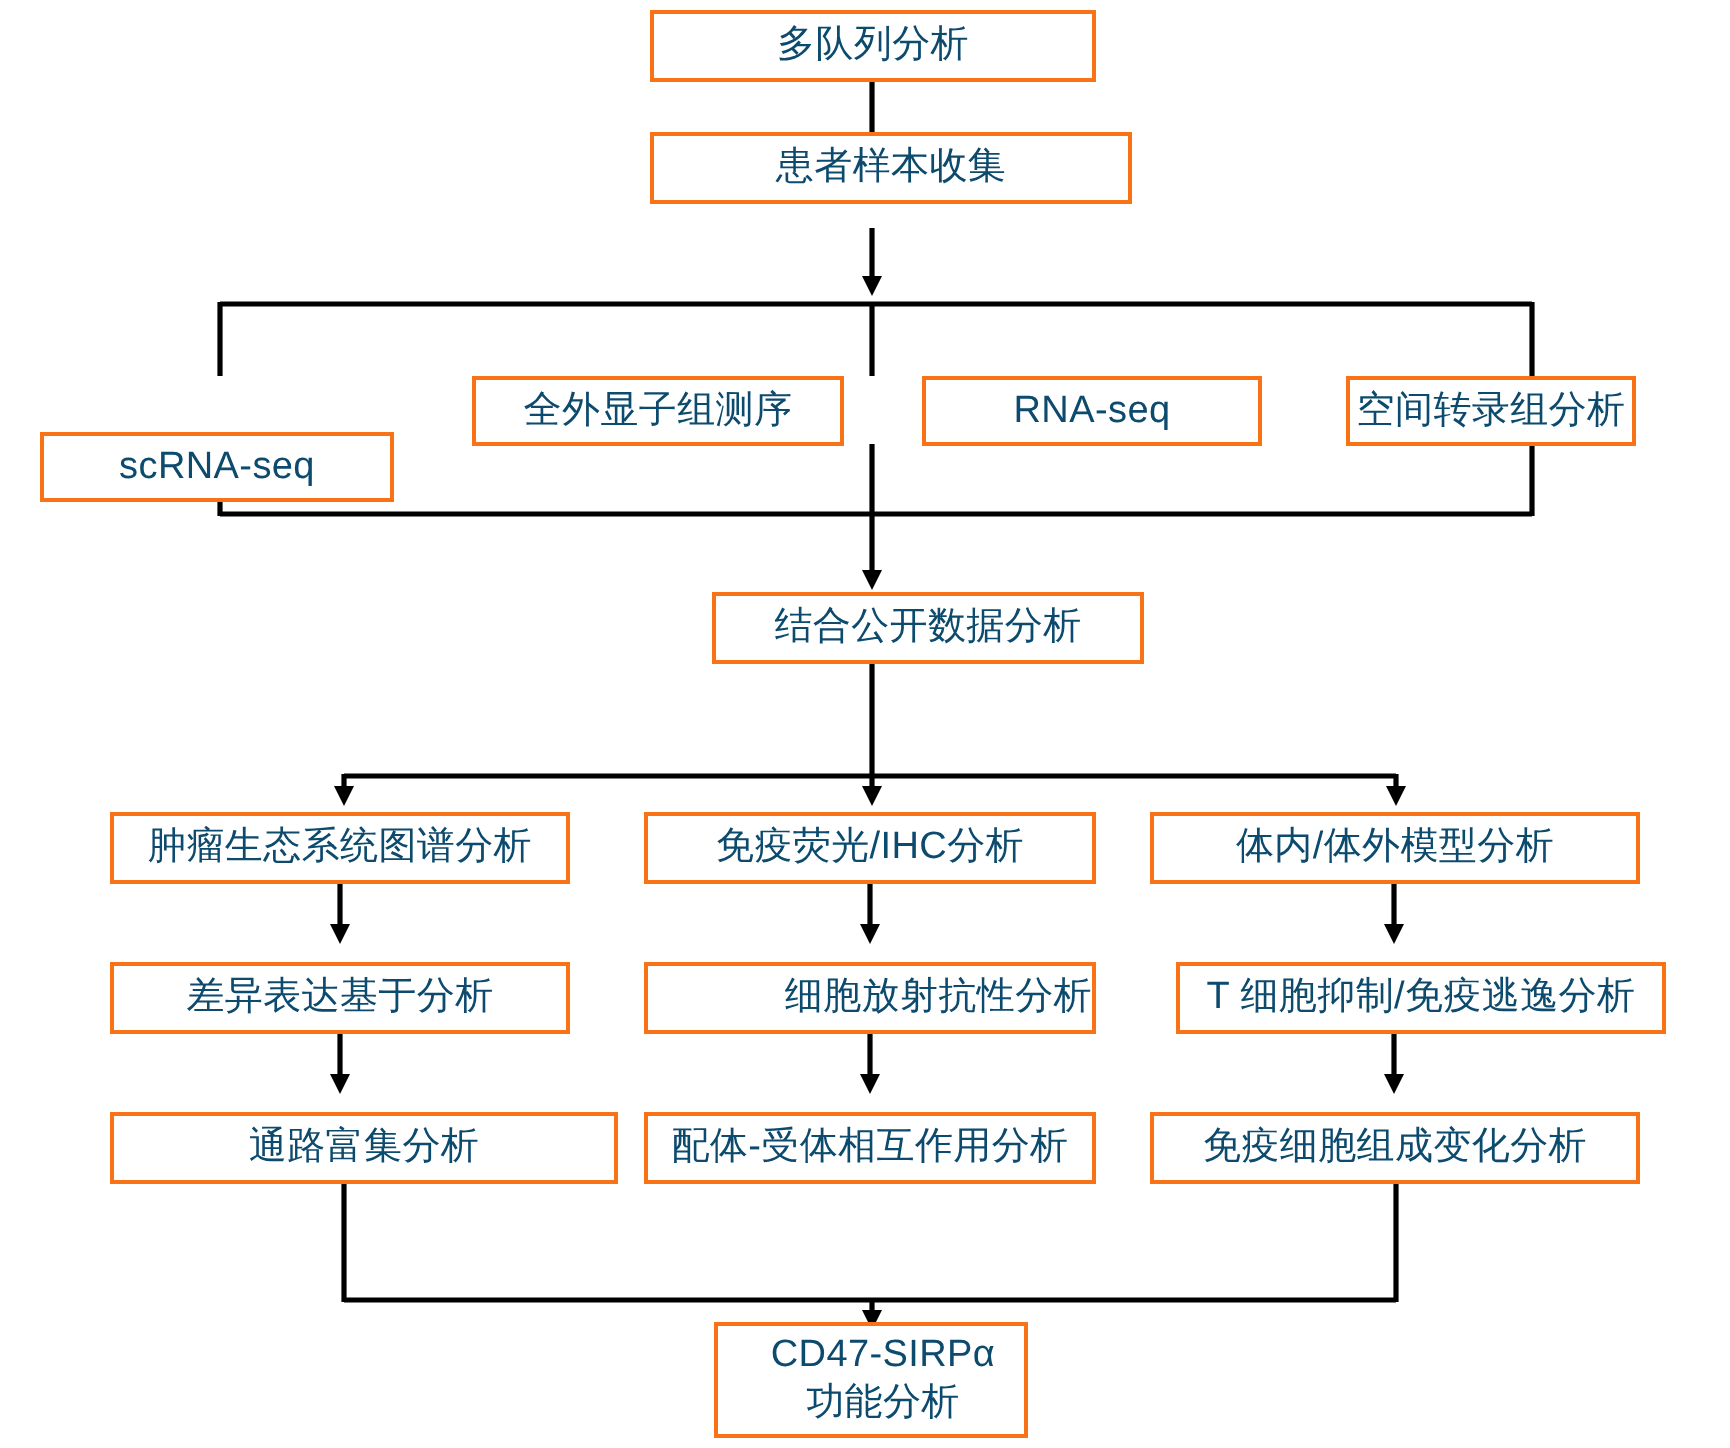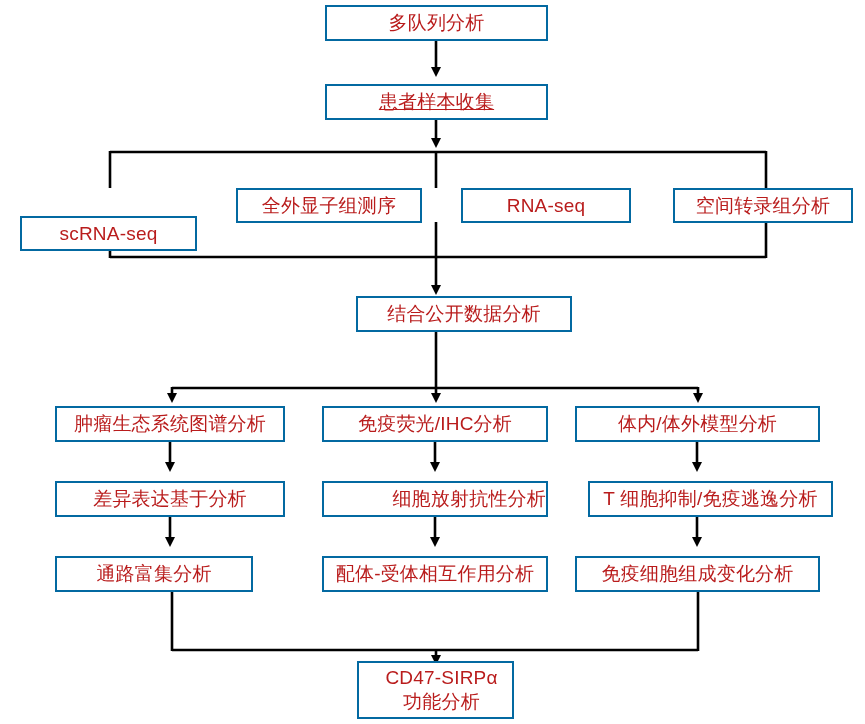--- a/index.html
+++ b/index.html
@@ -21,27 +21,27 @@
     position: absolute;
     left: 0;
     top: 0;
     width: 865px;
     height: 724px;
     pointer-events: none;
   }
   .node {
     position: absolute;
     box-sizing: border-box;
-    border: 2px solid #0369a1;
+    border: 2px solid #f97316;
     background: #ffffff;
     display: flex;
     align-items: center;
     justify-content: center;
     text-align: center;
-    color: #b91c1c;
+    color: #0c4a6e;
     font-size: 19px;
     line-height: 1.25;
     letter-spacing: 0.2px;
     white-space: pre-line;
     z-index: 2;
   }
   .node.two-line {
     font-size: 19px;
     line-height: 1.28;
     padding-left: 12px;
@@ -107,34 +107,34 @@
       <line x1="698" y1="592" x2="698" y2="651" stroke="#000" stroke-width="2.6"></line>
       <line x1="172" y1="650" x2="698" y2="650" stroke="#000" stroke-width="2.6"></line>
       <line x1="436" y1="650" x2="436" y2="660" stroke="#000" stroke-width="2.6" marker-end="url(#arrow)"></line>
     </g>
   </svg>
 
   <div class="node" style="left:325px; top:5px; width:223px; height:36px;">
     <span>多队列分析</span>
   </div>
 
-  <div class="node" style="left:325px; top:84px; width:223px; height:36px;text-decoration:underline;">
+  <div class="node" style="left:325px; top:66px; width:241px; height:36px;">
     <span>患者样本收集</span>
   </div>
 
   <div class="node" style="left:20px; top:188px; width:177px; height:35px;margin-top:28px;">
     <span>scRNA-seq</span>
   </div>
   <div class="node" style="left:236px; top:188px; width:186px; height:35px;">
     <span>全外显子组测序</span>
   </div>
   <div class="node" style="left:461px; top:188px; width:170px; height:35px;">
     <span>RNA-seq</span>
   </div>
-  <div class="node" style="left:673px; top:188px; width:180px; height:35px;">
+  <div class="node" style="left:673px; top:188px; width:145px; height:35px;">
     <span>空间转录组分析</span>
   </div>
 
   <div class="node" style="left:328px; top:296px; width:216px; height:36px;margin-left:28px;">
     <span>结合公开数据分析</span>
   </div>
 
   <div class="node" style="left:55px; top:406px; width:230px; height:36px;">
     <span>肿瘤生态系统图谱分析</span>
   </div>
@@ -148,21 +148,21 @@
   <div class="node" style="left:55px; top:481px; width:230px; height:36px;">
     <span>差异表达基于分析</span>
   </div>
   <div class="node" style="left:322px; top:481px; width:226px; height:36px;justify-content:flex-end;">
     <span>细胞放射抗性分析</span>
   </div>
   <div class="node" style="left:588px; top:481px; width:245px; height:36px;">
     <span>T 细胞抑制/免疫逃逸分析</span>
   </div>
 
-  <div class="node" style="left:55px; top:556px; width:198px; height:36px;">
+  <div class="node" style="left:55px; top:556px; width:254px; height:36px;">
     <span>通路富集分析</span>
   </div>
   <div class="node" style="left:322px; top:556px; width:226px; height:36px;">
     <span>配体-受体相互作用分析</span>
   </div>
   <div class="node" style="left:575px; top:556px; width:245px; height:36px;">
     <span>免疫细胞组成变化分析</span>
   </div>
 
   <div class="node two-line" style="left:357px; top:661px; width:157px; height:58px;">

